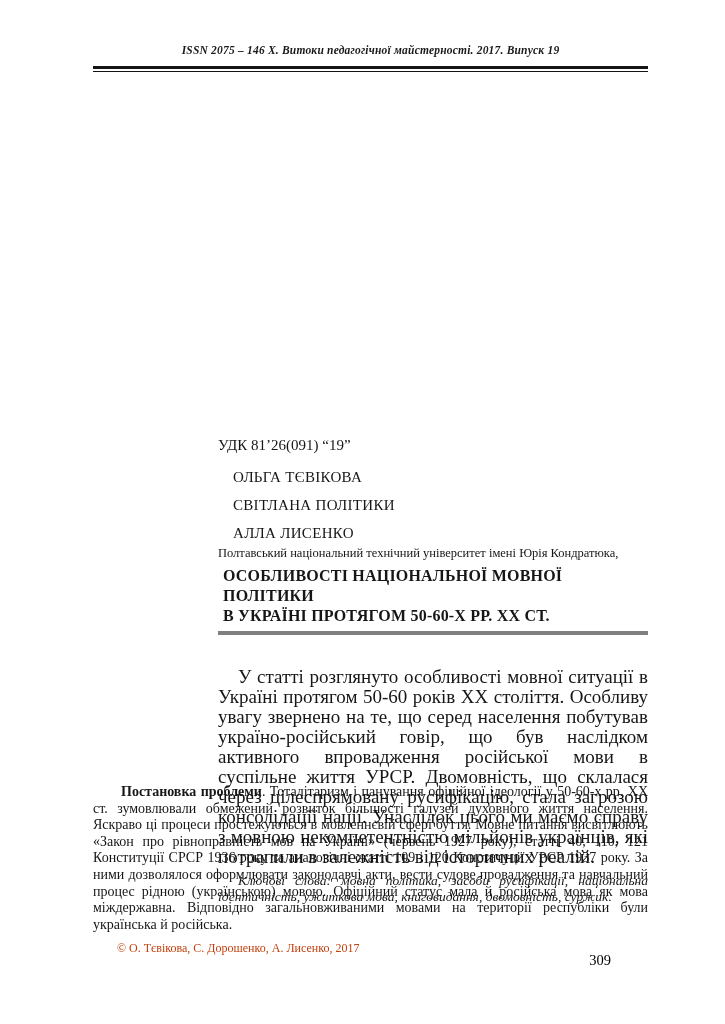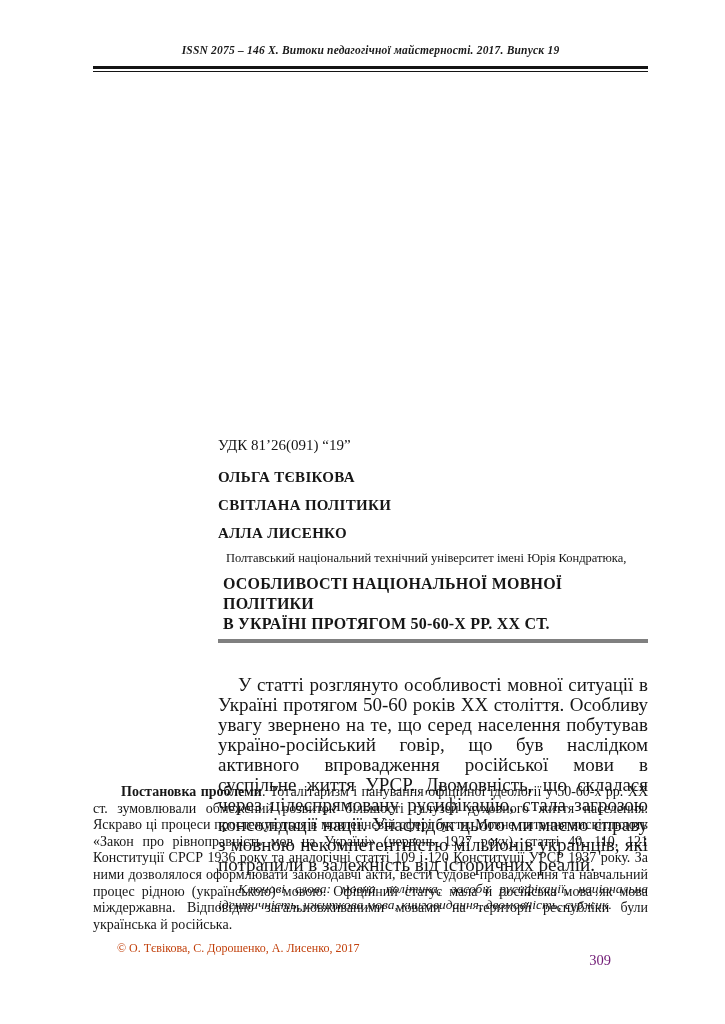--- a/index.html
+++ b/index.html
@@ -39,30 +39,30 @@
     position: absolute;
     top: 436px; left: 218px; width: 430px;
   }
   .udc {
     font-size: 15px;
     line-height: 18px;
     margin: 0 0 14px 0;
   }
   .author-name {
     font-size: 15px;
-    font-weight: bold;
+    font-weight: normal;
     line-height: 19px;
     letter-spacing: 0.3px;
-    margin: 0 0 9px 0;
+    margin: 0 0 9px 15px;
   }
   .author-name.last { margin-bottom: 3px; }
   .affiliation {
     font-size: 12.5px;
     line-height: 15px;
-    margin: 8px;
+    margin: 0;
   }
   .article-title {
     font-size: 16px;
     font-weight: bold;
     line-height: 20px;
     letter-spacing: 0.2px;
     margin: 5px;
   }
   .title-rule {
     height: 4px;
@@ -103,21 +103,21 @@
   .copyright-line {
     position: absolute;
     top: 941px; left: 117px;
     font-size: 12px;
     color: #c2410c;
   }
   .page-number {
     position: absolute;
     top: 952px; right: 53px;
     font-size: 14.5px;
-    color: #701a75;
+    color: #000000;
   }
 </style>
 </head>
 <body>
 
 <div class="page">
 
   <div class="journal-header">ISSN 2075 – 146 X. Витоки педагогічної майстерності. 2017. Випуск 19</div>
 
   <div class="header-rule"></div>

